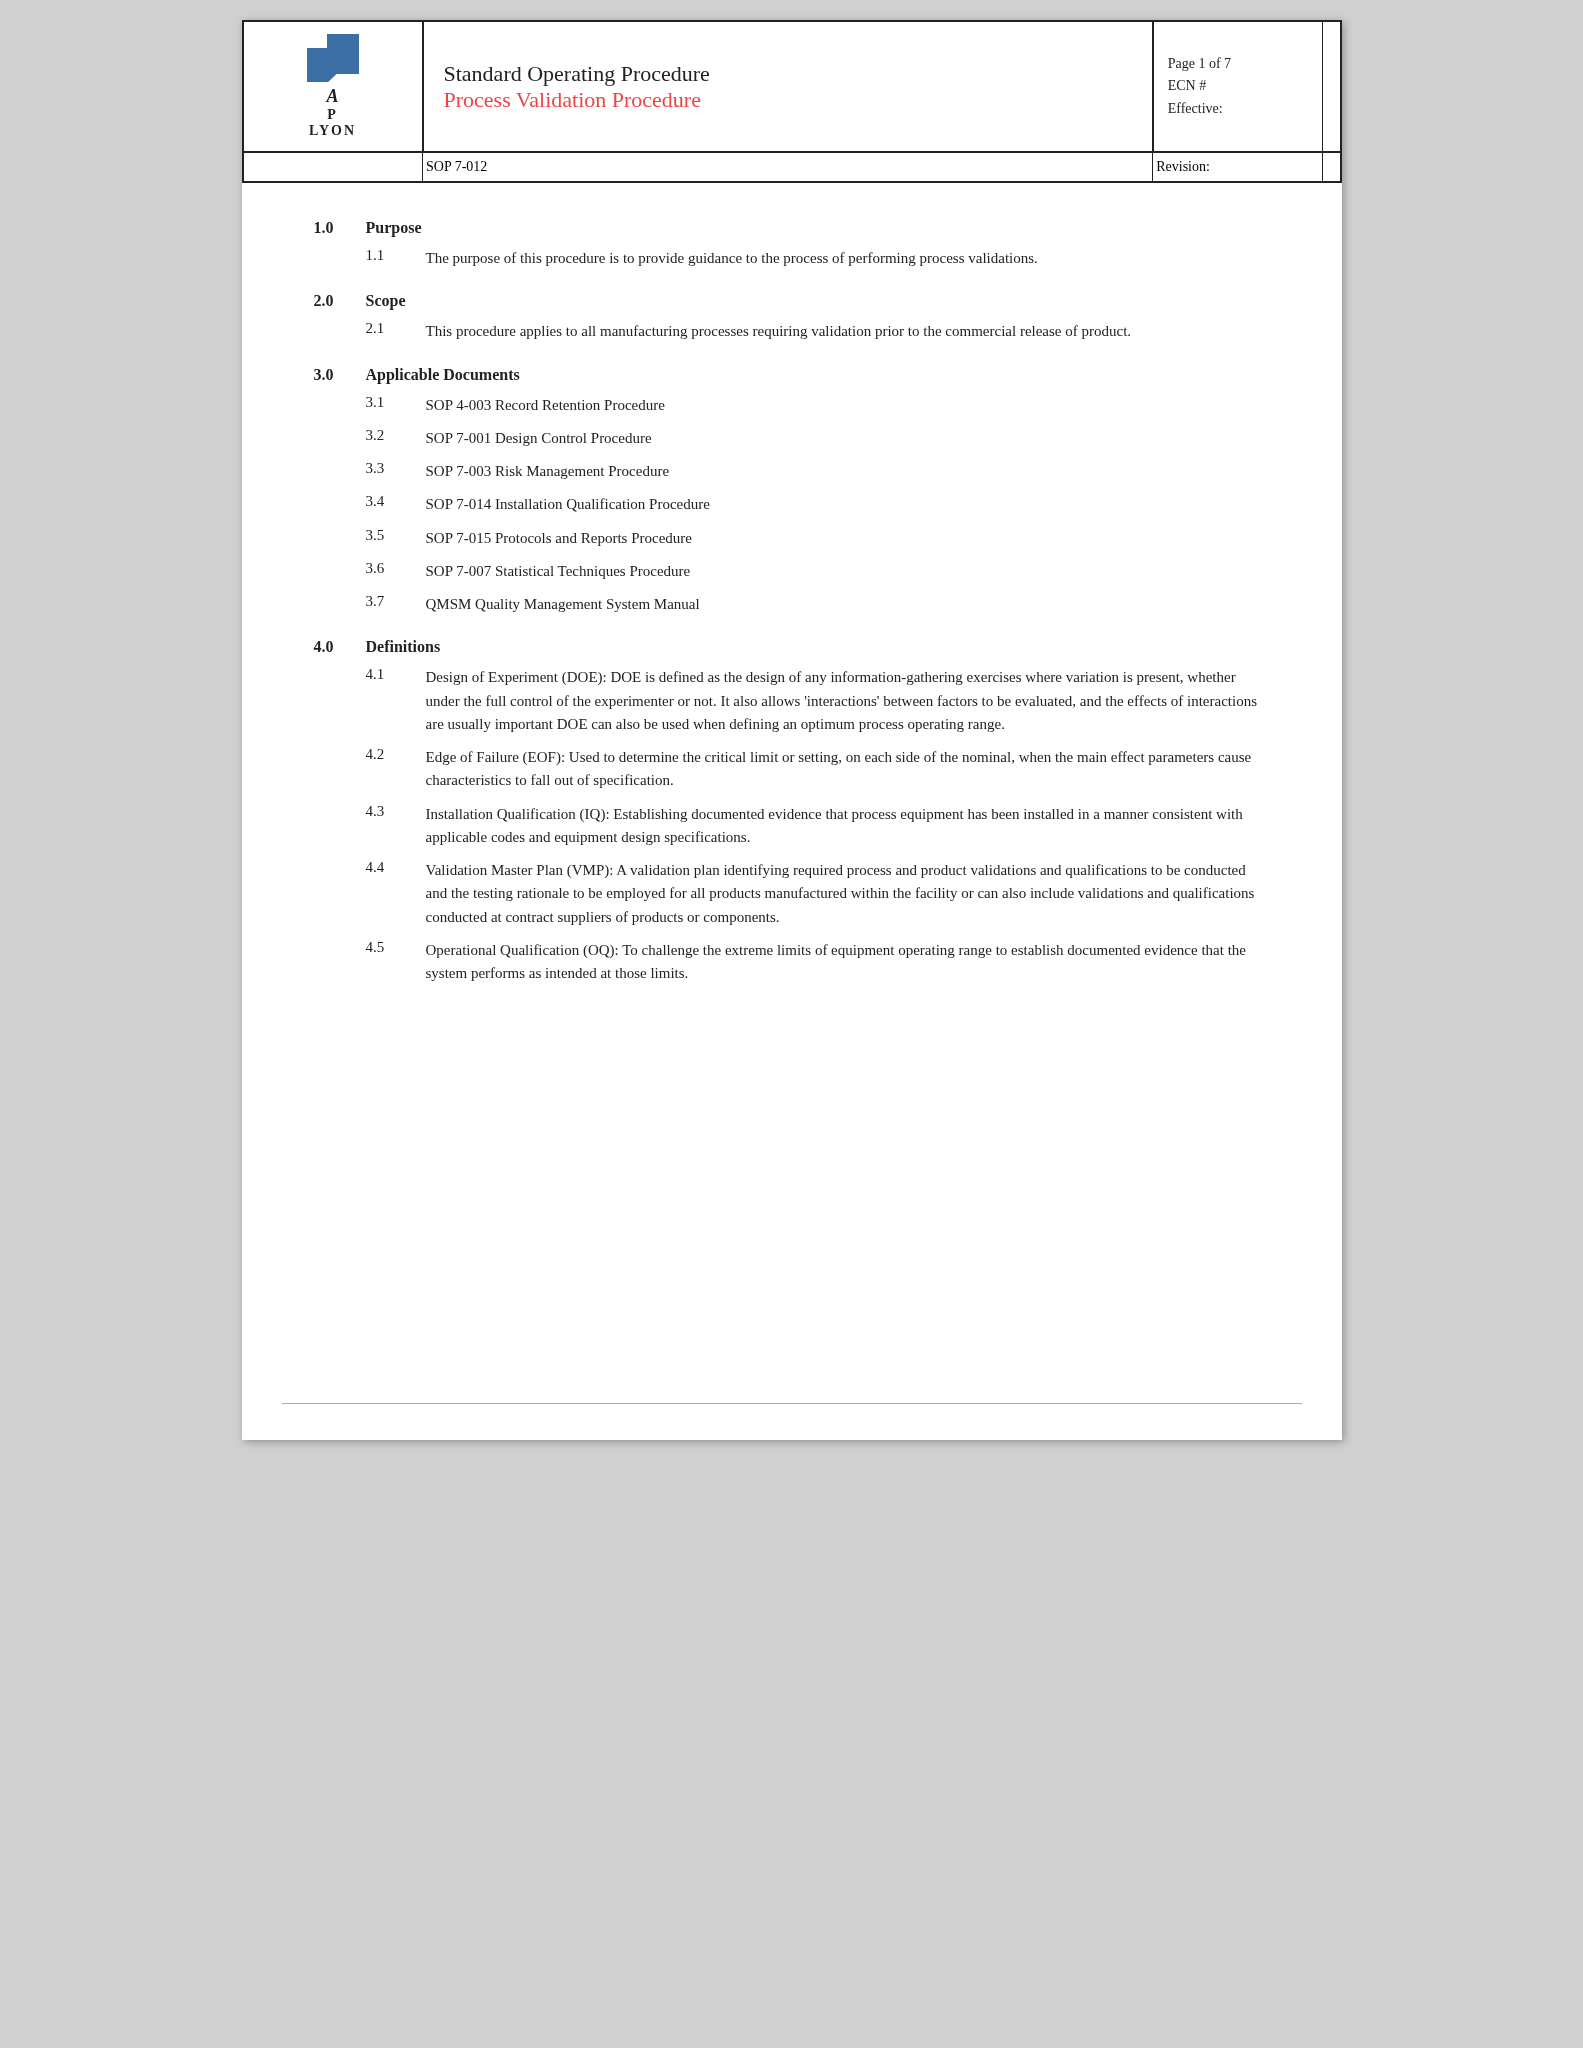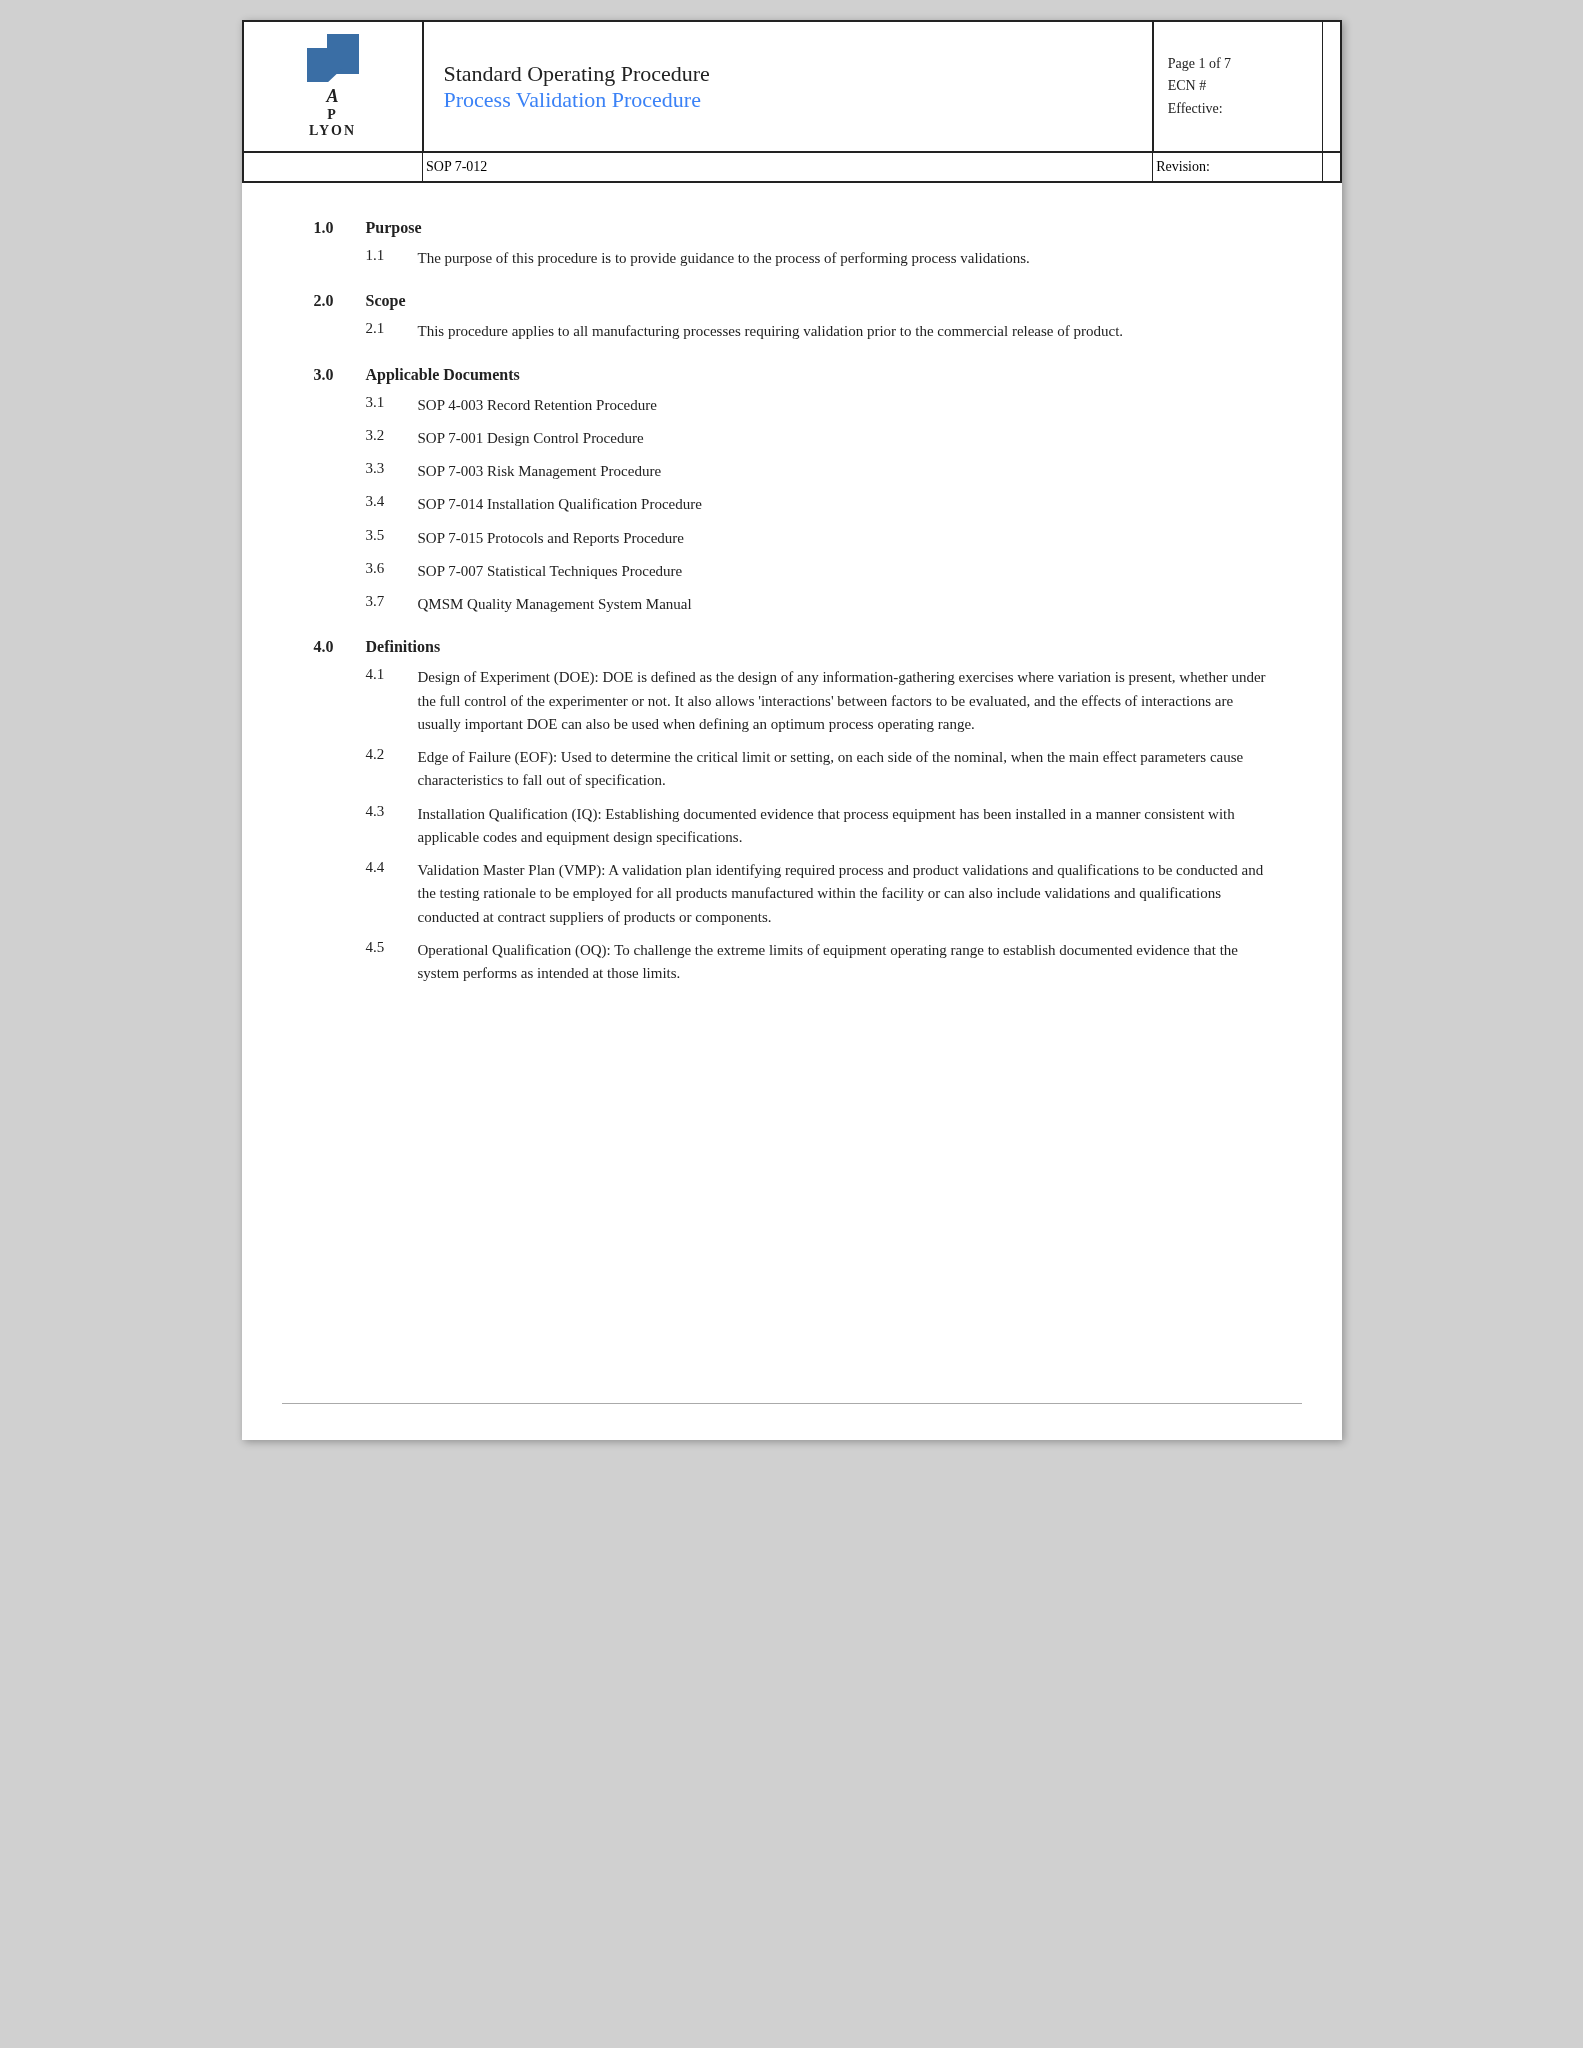--- a/index.html
+++ b/index.html
@@ -113,21 +113,21 @@
     .header-title-main {
       font-size: 22px;
       font-weight: normal;
       color: #222;
       display: block;
     }
 
     .header-title-sub {
       font-size: 22px;
       font-weight: normal;
-      color: #3b82f6;
+      color: #ef4444;
       display: block;
     }
 
     .header-info-cell {
       padding: 10px 14px;
       vertical-align: top;
       width: 170px;
     }
 
     .header-info-line {
@@ -180,20 +180,21 @@
       font-weight: bold;
       color: #222;
       font-family: Liberation Serif, serif;
     }
 
     .subsection {
       display: flex;
       align-items: flex-start;
       margin-bottom: 10px;
       padding-left: 52px;
+      gap: 8px;
     }
 
     .subsection-num {
       font-size: 15px;
       color: #222;
       min-width: 52px;
       flex-shrink: 0;
     }
 
     .subsection-text {

